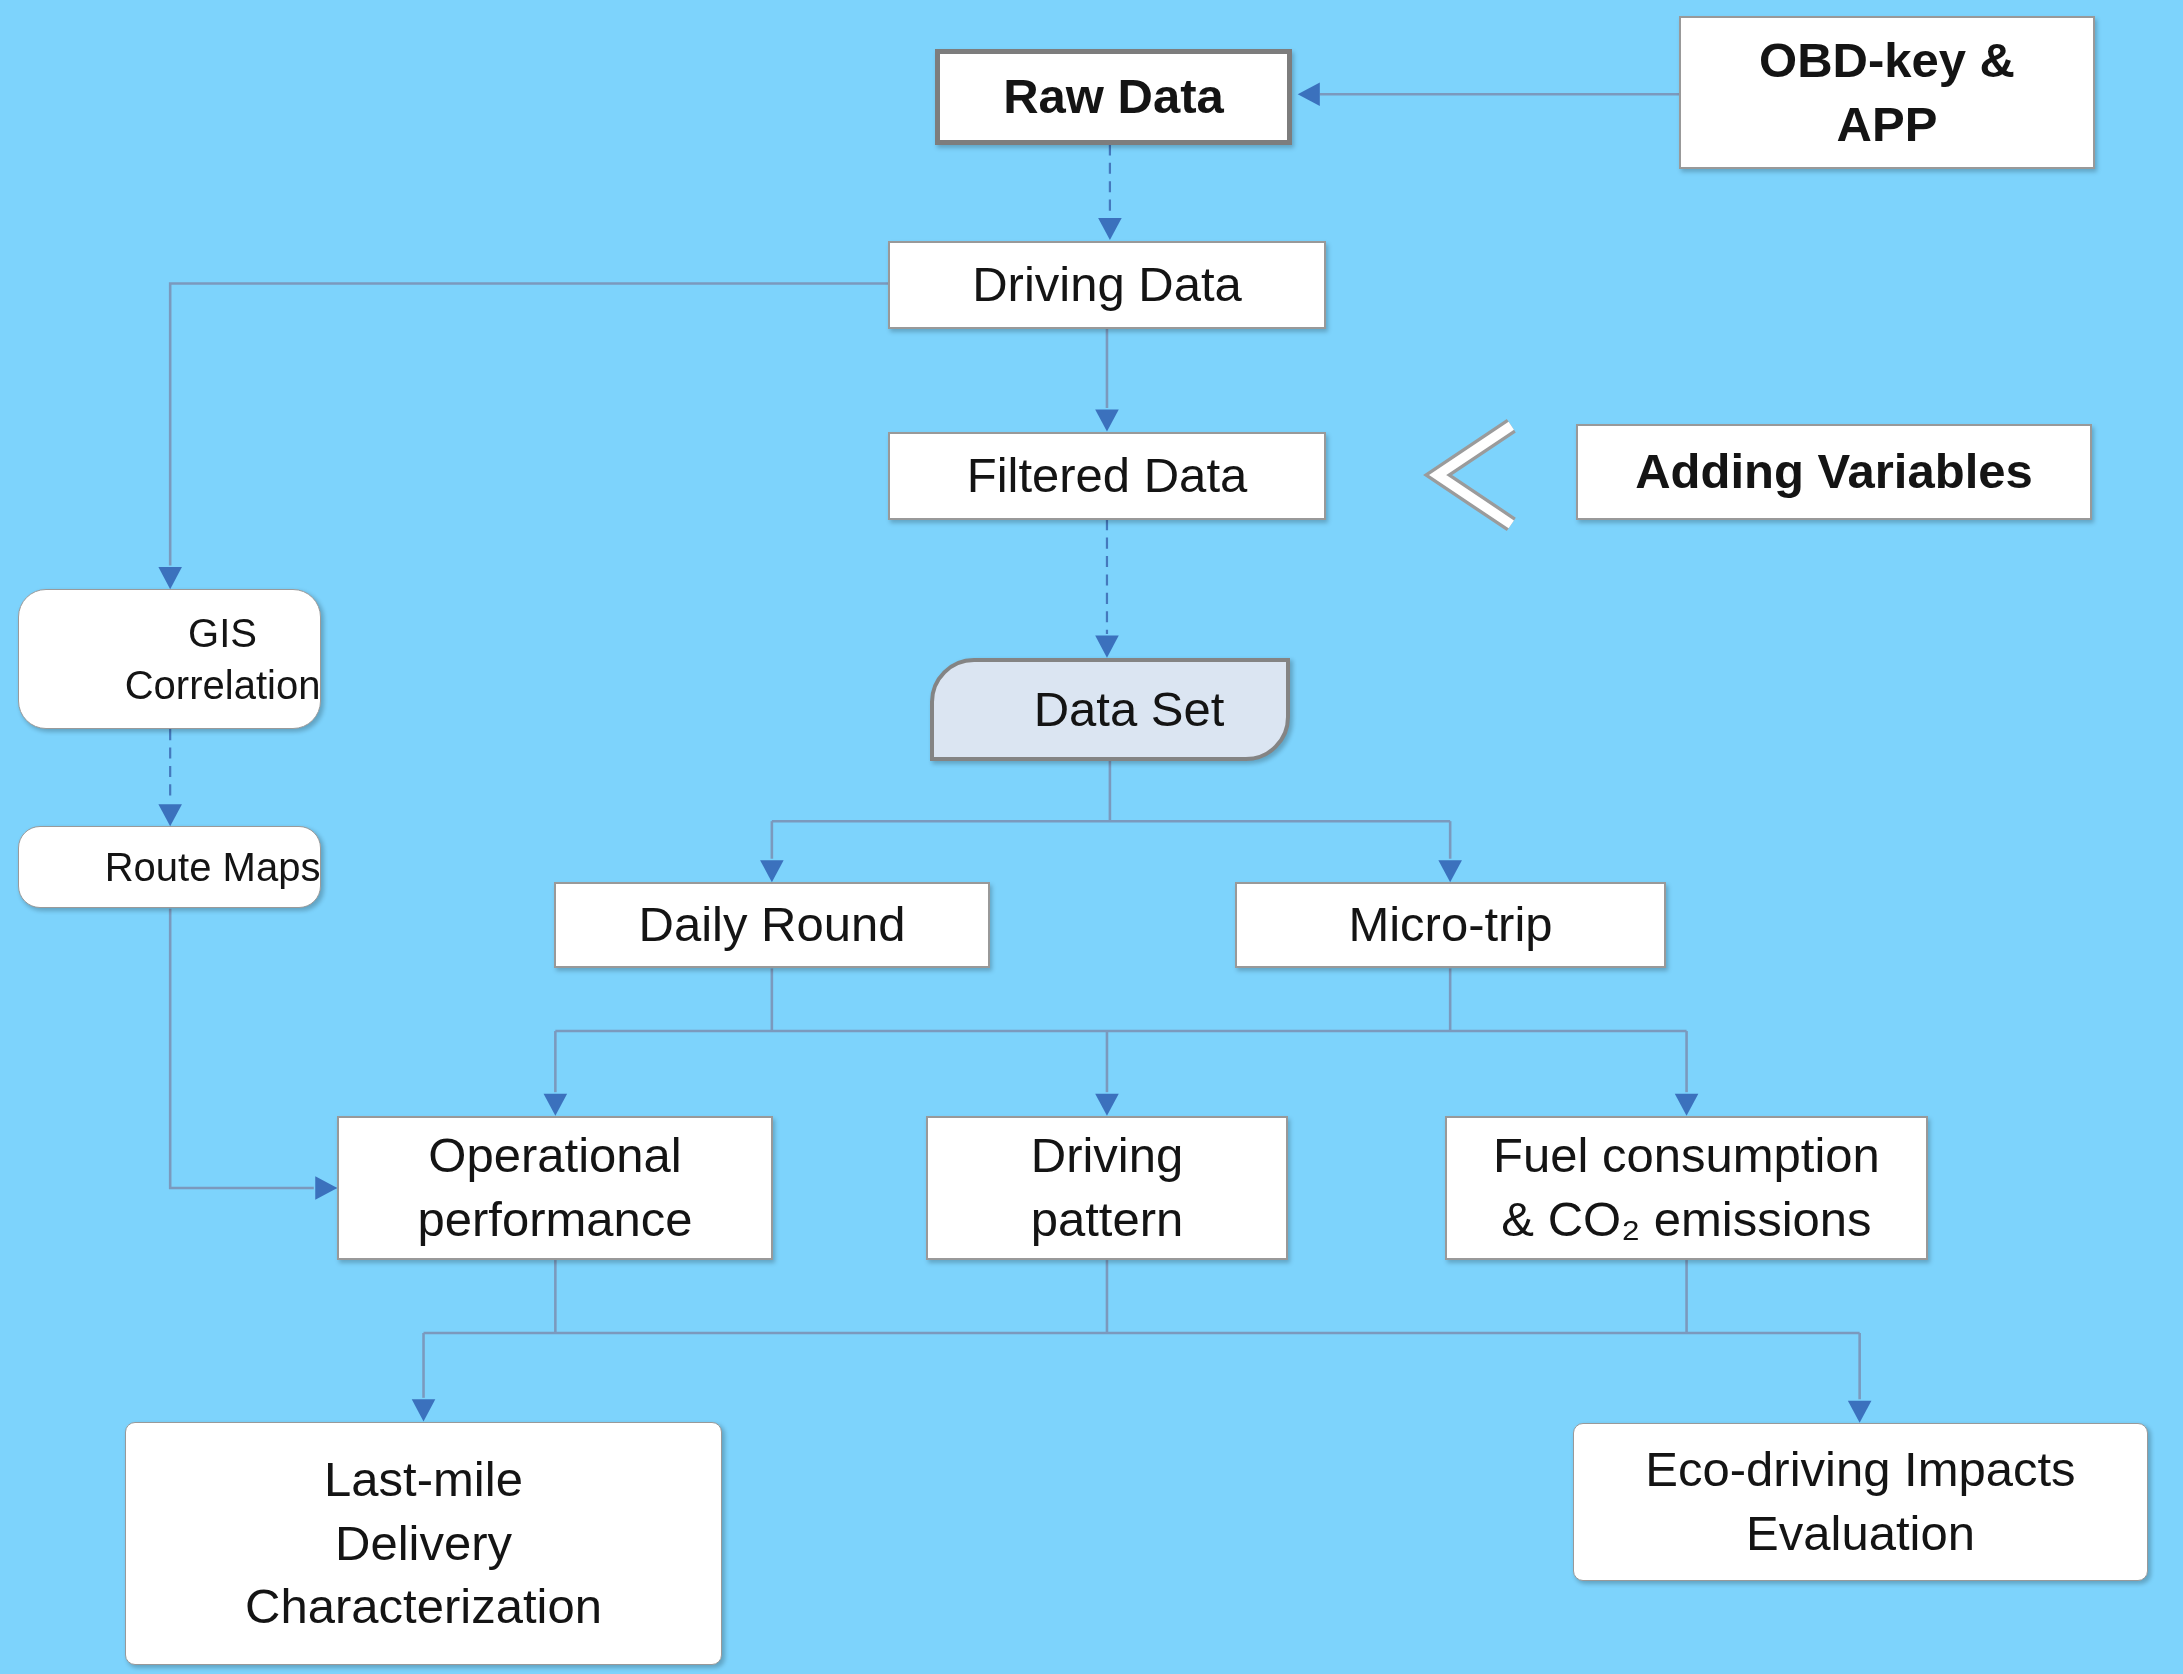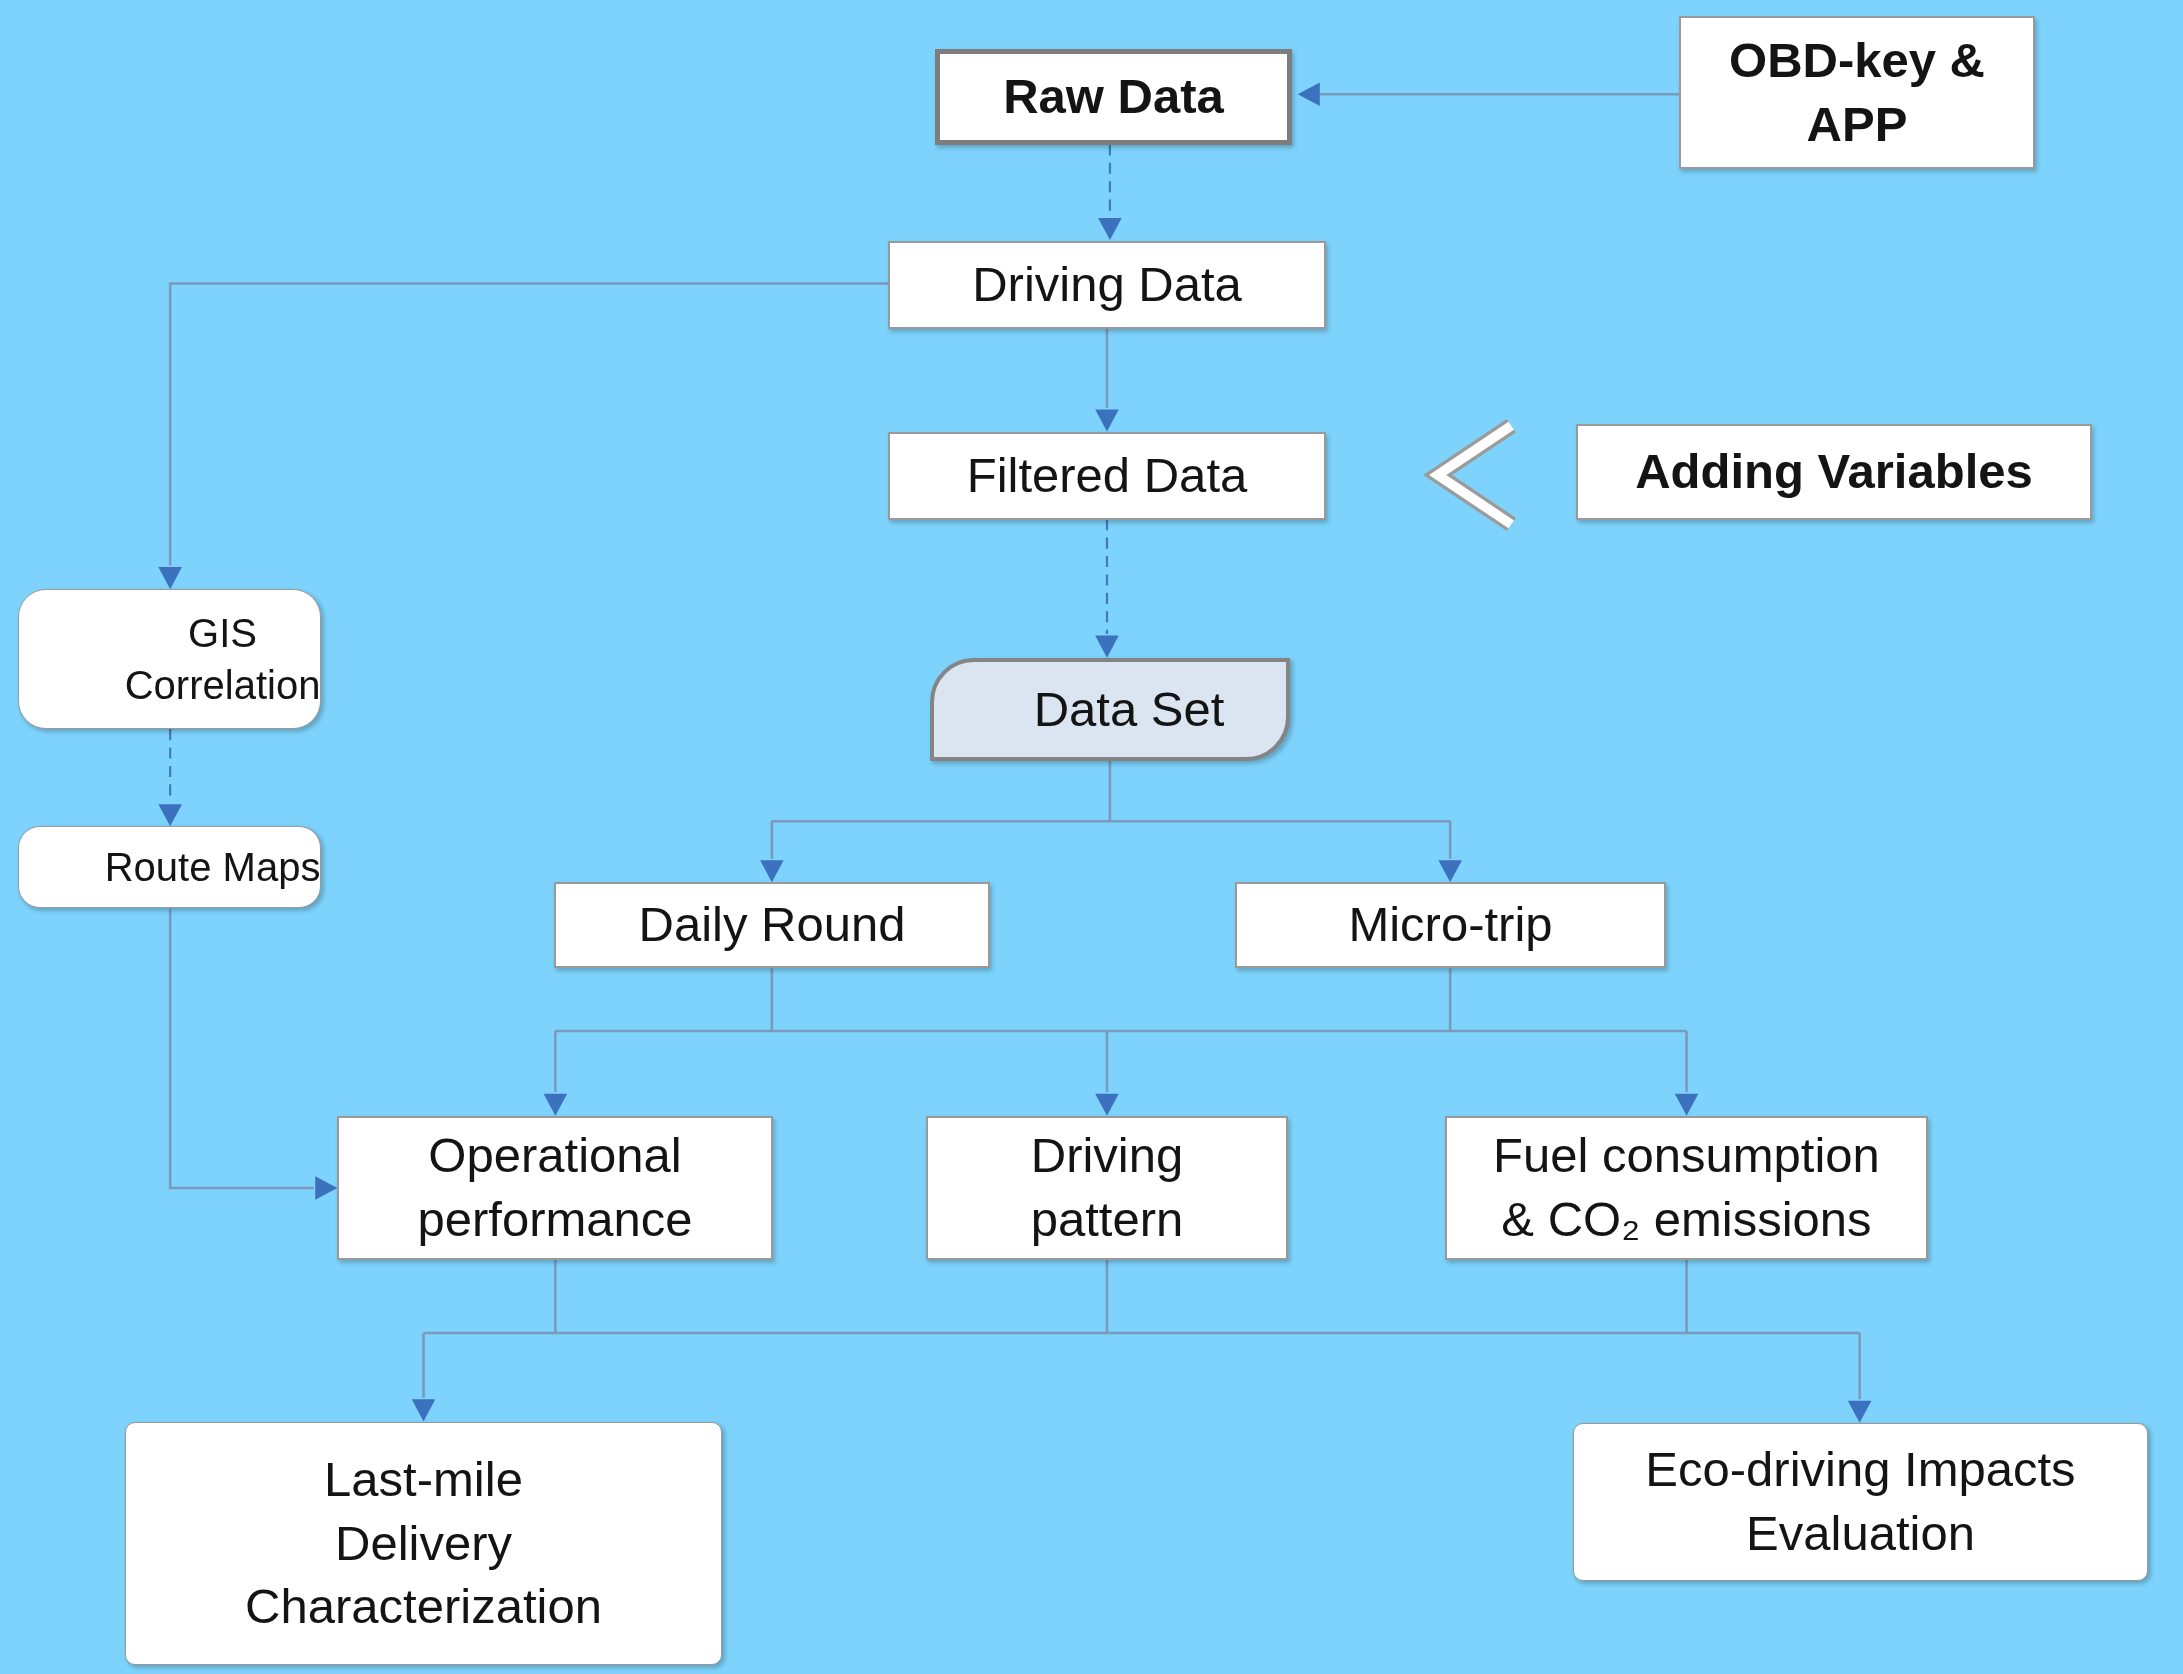--- a/index.html
+++ b/index.html
@@ -114,21 +114,21 @@
     <g>
       <polyline class="chev-outer" points="2052,578 1952,645 2052,712"></polyline>
       <polyline class="chev-inner" points="2052,578 1952,645 2052,712"></polyline>
     </g>
   </svg>
 
   <div class="node thick bold" style="left:935px;top:49px;width:357px;height:96px;">
     <span>Raw Data</span>
   </div>
 
-  <div class="node bold" style="left:1679px;top:16px;width:356px;height:153px;">
+  <div class="node bold" style="left:1679px;top:16px;width:416px;height:153px;">
     <span>OBD-key &amp;
 APP</span>
   </div>
 
   <div class="node" style="left:888px;top:241px;width:438px;height:88px;">
     <span>Driving Data</span>
   </div>
 
   <div class="node" style="left:888px;top:432px;width:438px;height:88px;">
     <span>Filtered Data</span>

